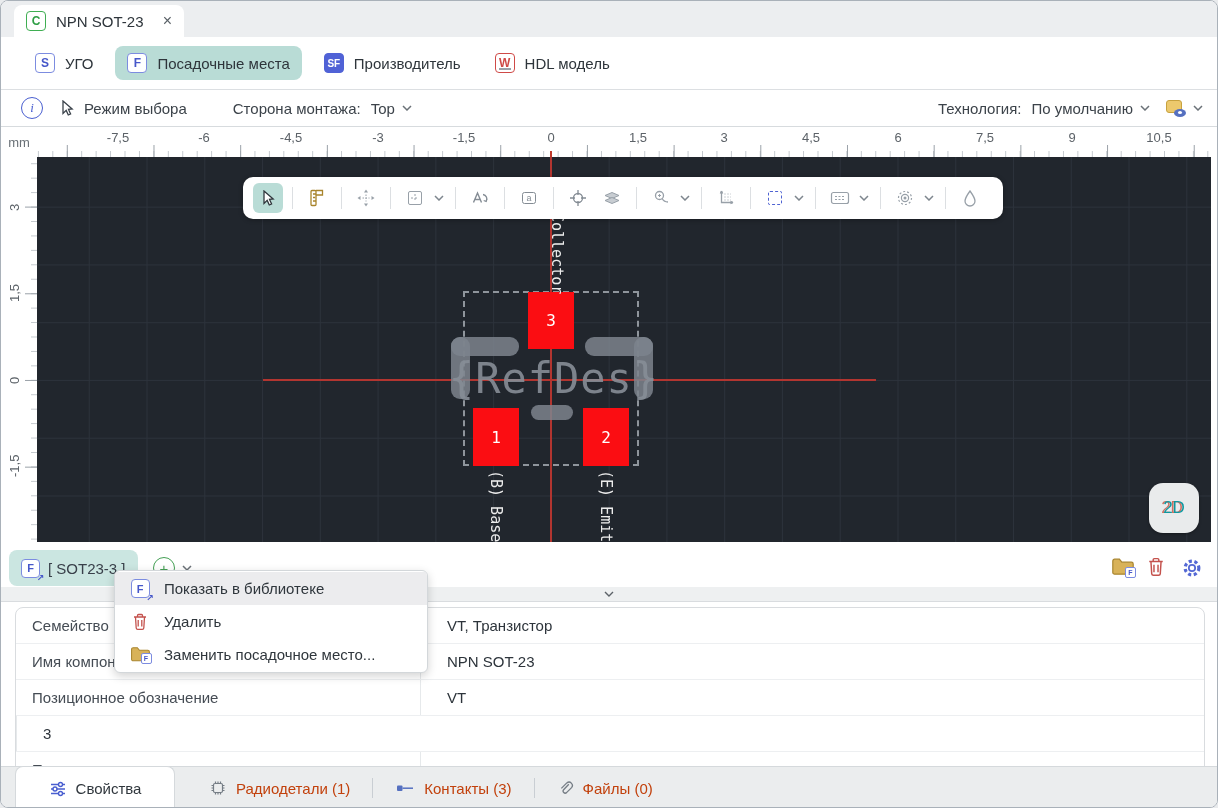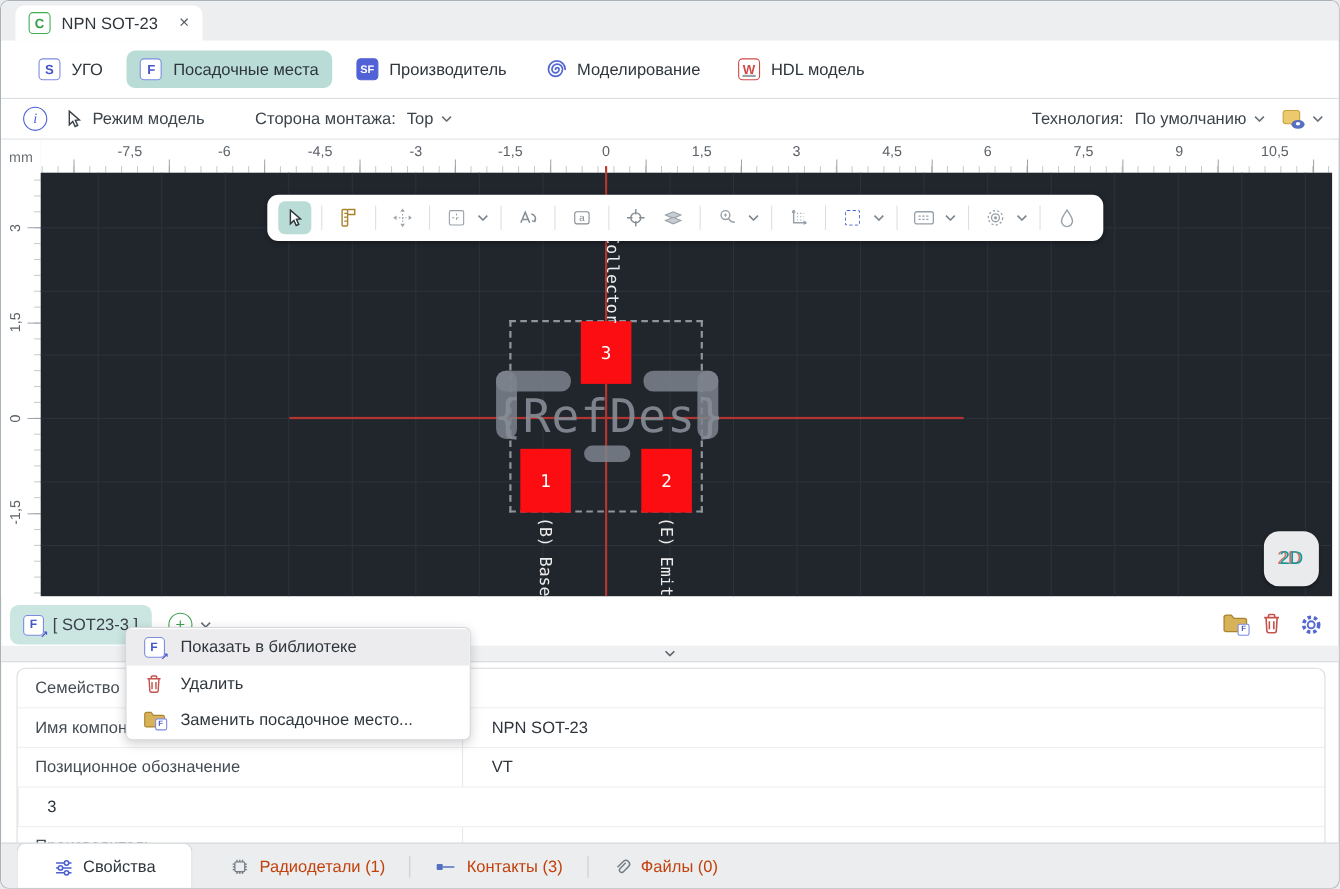--- a/index.html
+++ b/index.html
@@ -142,42 +142,34 @@
     </div>
     <div class="subtab active">
       <span class="lic lic-f">F</span>
       <span>Посадочные места</span>
     </div>
     <div class="subtab">
       <span class="lic lic-sf">SF</span>
       <span>Производитель</span>
     </div>
     <div class="subtab">
-      <span>
-        <svg width="20" height="20" viewBox="0 0 20 20" fill="none" stroke="#5468d4" stroke-width="1.6" stroke-linecap="round">
-            <path d="M10 10 a1.6 1.6 0 0 1 3.2 0 a3.2 3.2 0 0 1 -6.4 0 a4.8 4.8 0 0 1 9.6 0 a6.4 6.4 0 0 1 -12.8 0 a7.6 7.6 0 0 1 15.2 0"></path>
-          </svg>
-      </span>
-      <span>Моделирование</span>
-    </div>
-    <div class="subtab">
       <span class="lic lic-w">W</span>
       <span>HDL модель</span>
     </div>
   </div>
 
   <div id="mainbar" class="abs">
     <div class="info-ic">i</div>
     <div class="mode">
       <span>
         <svg width="16" height="17" viewBox="0 0 16 17">
             <path d="M4 1 L4 13.5 L7.2 10.4 L9.3 15 L11.6 14 L9.5 9.4 L13.2 9 Z" fill="#fff" stroke="#3a424a" stroke-width="1.3"></path>
           </svg>
       </span>
-      <span>Режим модель</span>
+      <span>Режим выбора</span>
     </div>
     <div class="side">
       <span>Сторона монтажа:</span>
       <span class="dd">
         <span>Top</span>
         <svg class="chev" viewBox="0 0 10 6">
             <path d="M1 1 L5 5 L9 1" fill="none" stroke="#6b7278" stroke-width="1.5"></path>
           </svg>
       </span>
     </div>
@@ -409,20 +401,21 @@
 
   <div id="collapsebar" class="abs">
     <svg class="chev" viewBox="0 0 10 6" width="14" height="8">
         <path d="M1 1 L5 5 L9 1" fill="none" stroke="#5c6268" stroke-width="1.4"></path>
       </svg>
   </div>
 
   <div id="props" class="abs">
     <div class="prow">
       <div class="pl">Семейство</div>
+      <div class="pv">VT, Транзистор</div>
     </div>
     <div class="prow">
       <div class="pl">Имя компонента</div>
       <div class="pv">NPN SOT-23</div>
     </div>
     <div class="prow">
       <div class="pl">Позиционное обозначение</div>
       <div class="pv">VT</div>
     </div>
     <div class="prow">

